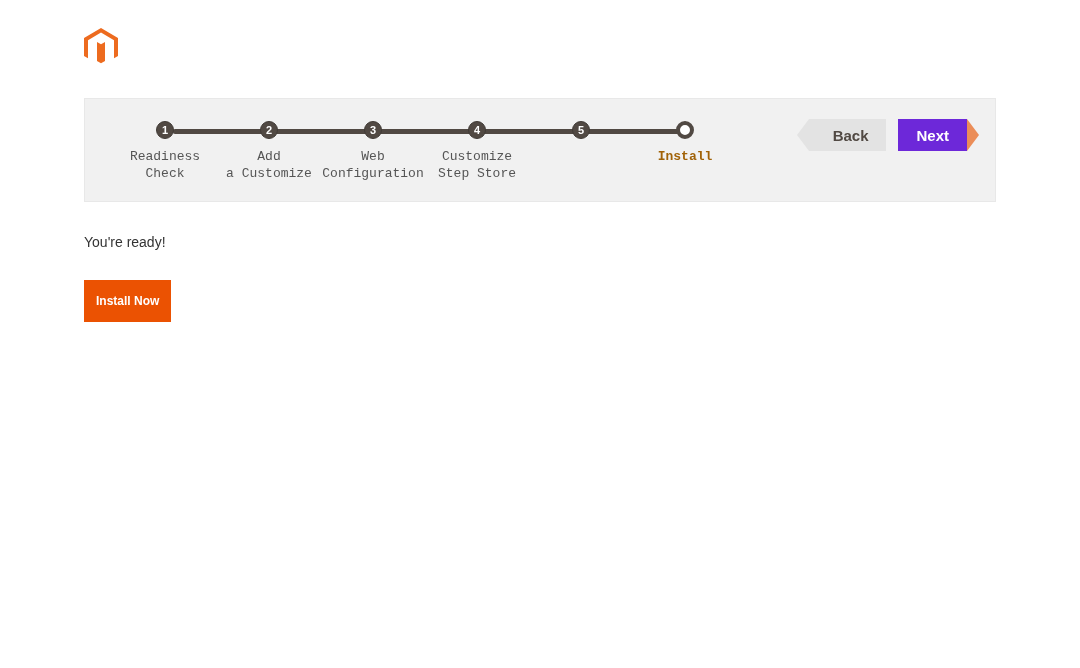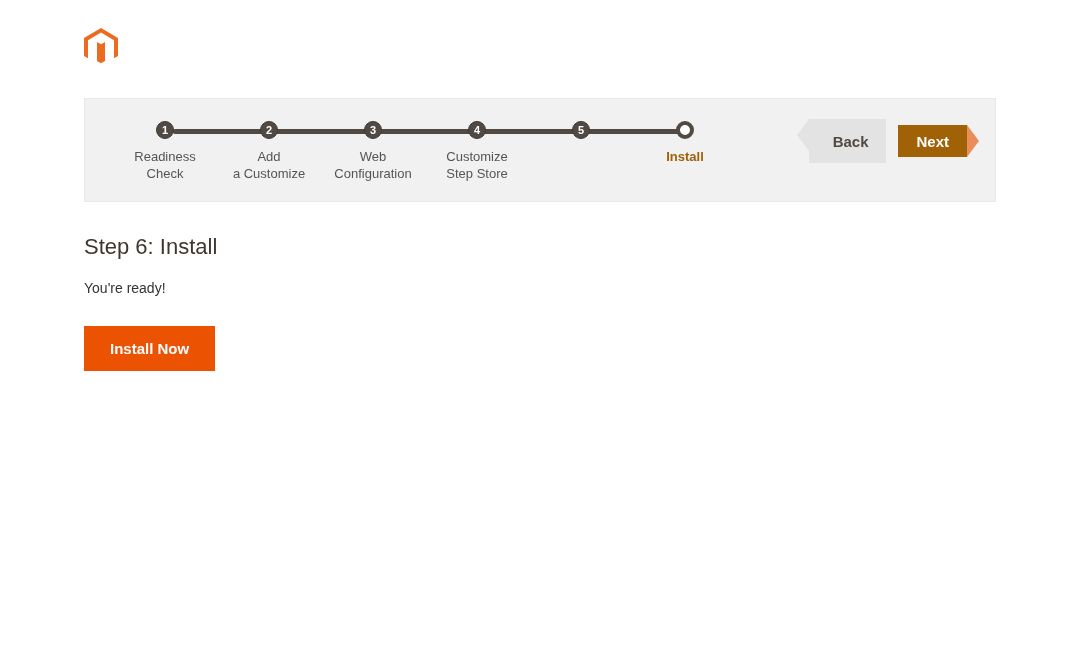--- a/index.html
+++ b/index.html
@@ -63,20 +63,21 @@
     }
     .step.active .step-circle {
       background: #fff;
       border: 4px solid #514943;
       width: 18px;
       height: 18px;
     }
     .step-label {
       margin-top: 10px;
       white-space: pre-line;
+      font-family: Liberation Mono, monospace;
     }
     .step-line {
       position: absolute;
       top: 8px;
       left: 60px;
       height: 5px;
       background: #514943;
       width: 520px;
       z-index: 1;
       border-radius: 2px;
@@ -89,33 +90,33 @@
     }
     .btn-back {
       background: #e3e3e3;
       color: #514943;
       border: none;
       font-size: 15px;
       font-weight: 600;
       padding: 8px 18px 8px 24px;
       cursor: pointer;
       position: relative;
-      height: 44px;
+      height: 32px;
     }
     .btn-back::before {
       content: '';
       position: absolute;
       left: -12px;
       top: 0;
       border-top: 16px solid transparent;
       border-bottom: 16px solid transparent;
       border-right: 12px solid #e3e3e3;
     }
     .btn-next {
-      background: #a16207;
+      background: #6d28d9;
       color: #fff;
       border: none;
       font-size: 15px;
       font-weight: 600;
       padding: 8px 18px 8px 18px;
       cursor: pointer;
       position: relative;
       height: 32px;
     }
     .btn-next::after {
@@ -138,23 +139,23 @@
     }
     .ready-text {
       font-size: 14px;
       color: #333;
       margin-bottom: 24px;
     }
     .btn-install {
       background: #eb5202;
       color: #fff;
       border: none;
-      font-size: 15px;
+      font-size: 12px;
       font-weight: 600;
-      padding: 14px 26px;
+      padding: 14px 12px;
       cursor: pointer;
       margin-top: 6px;
     }
   </style>
 </head>
 <body>
 
 <div class="container">
   <div class="logo">
     <svg width="34" height="38" viewBox="0 0 34 38">
@@ -198,17 +199,16 @@
       </div>
     </div>
 
     <div class="nav-buttons">
       <button class="btn-back">Back</button>
       <button class="btn-next">Next</button>
     </div>
   </div>
 
   <div class="content">
-    <h1 class="page-title">Step 6: Install</h1>
     <p class="ready-text">You're ready!</p>
     <button class="btn-install">Install Now</button>
   </div>
 </div>
 
 </body></html>

